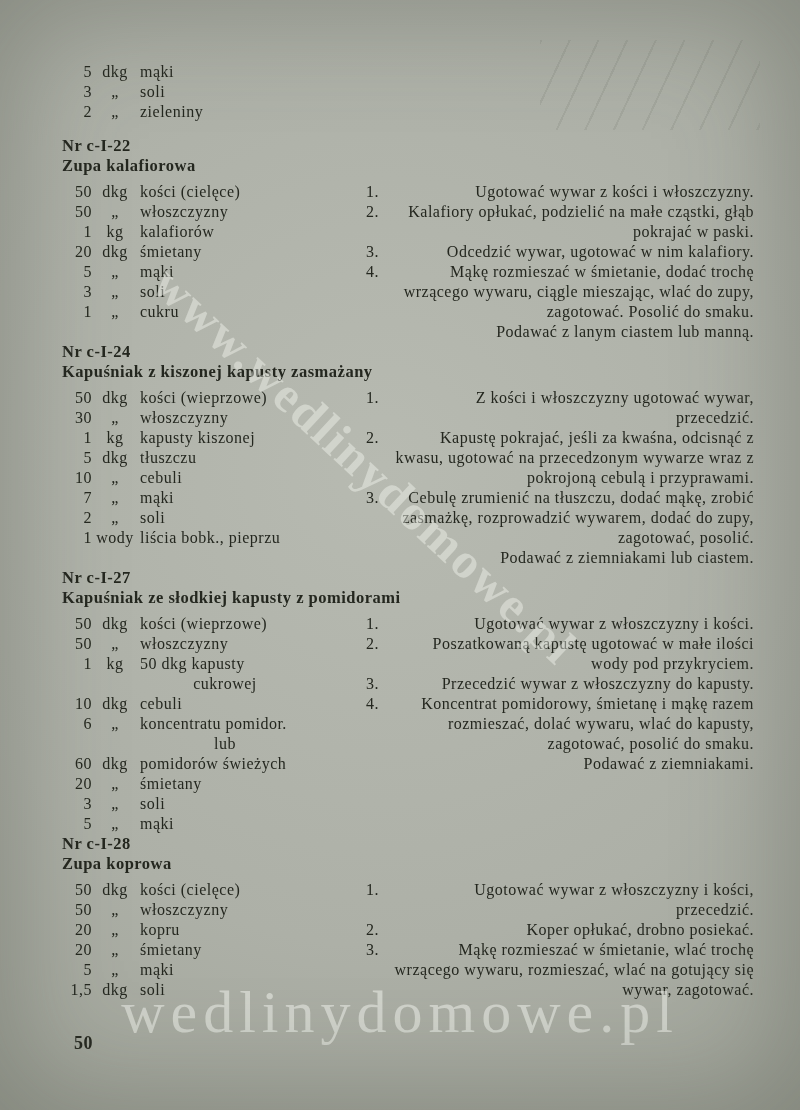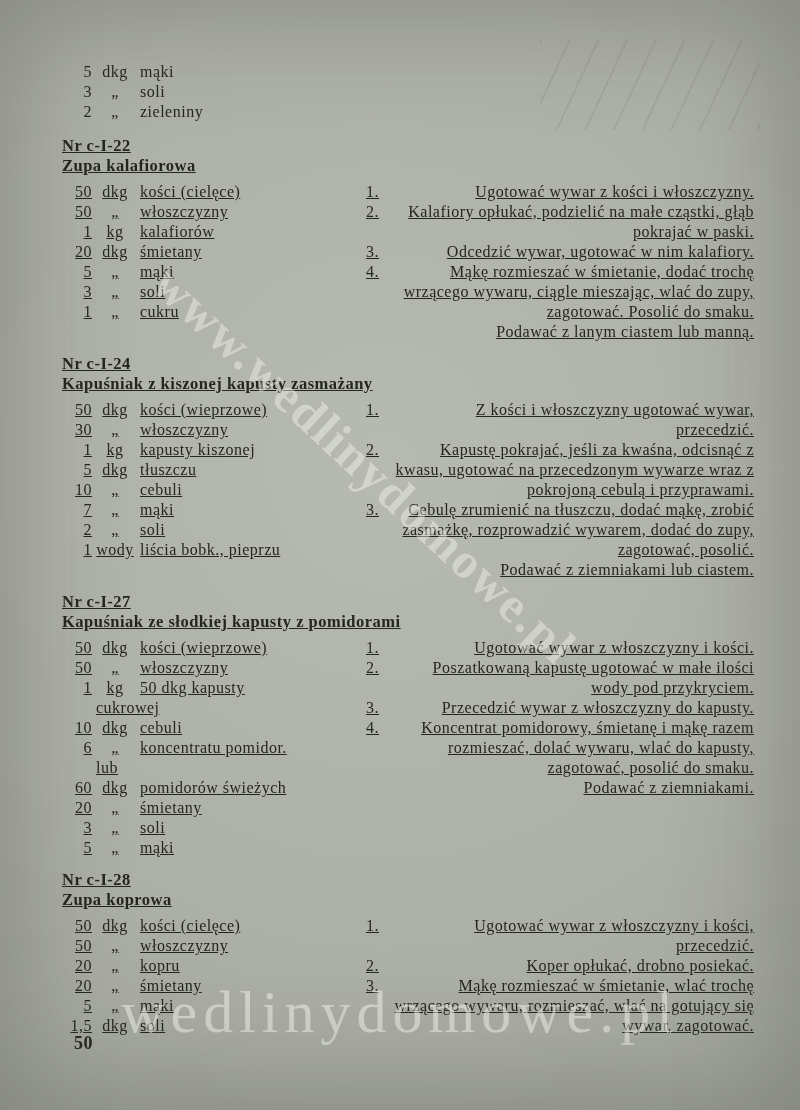--- a/index.html
+++ b/index.html
@@ -19,25 +19,25 @@
     pointer-events: none;
   }
   .page { position: relative; z-index: 1; padding: 62px 46px 0 62px; }
 
   
   .ing-block { flex: 0 0 292px; width: 292px; }
   .ing { display: flex; }
   .ing .q { flex: 0 0 30px; text-align: right; }
   .ing .u { flex: 0 0 46px; text-align: center; }
   .ing .n { flex: 1; padding-left: 2px; }
-  .ing.cont .n { padding-left: 4px; }
+  .ing.cont .n { padding-left: 4px; text-align: center; }
 
   .intro { margin-bottom: 14px; }
 
-  section.recipe { margin-top: 12px; text-decoration: underline; }
+  section.recipe { margin-top: 0; }
   .rnum { margin: 0; font-size: 16.5px; font-weight: bold; line-height: 20px; }
   .rtitle { margin: 0 0 6px 0; font-size: 16.5px; font-weight: bold; text-align: left; line-height: 20px; }
   .rbody { display: flex; align-items: flex-start; }
   .steps { flex: 1; margin-left: 12px; }
   .step { display: flex; }
   .step .sno { flex: 0 0 28px; }
   .step .stext { flex: 1; text-align: right; }
 
   .page-number {
     position: absolute; left: 74px; top: 1033px; z-index: 1;

